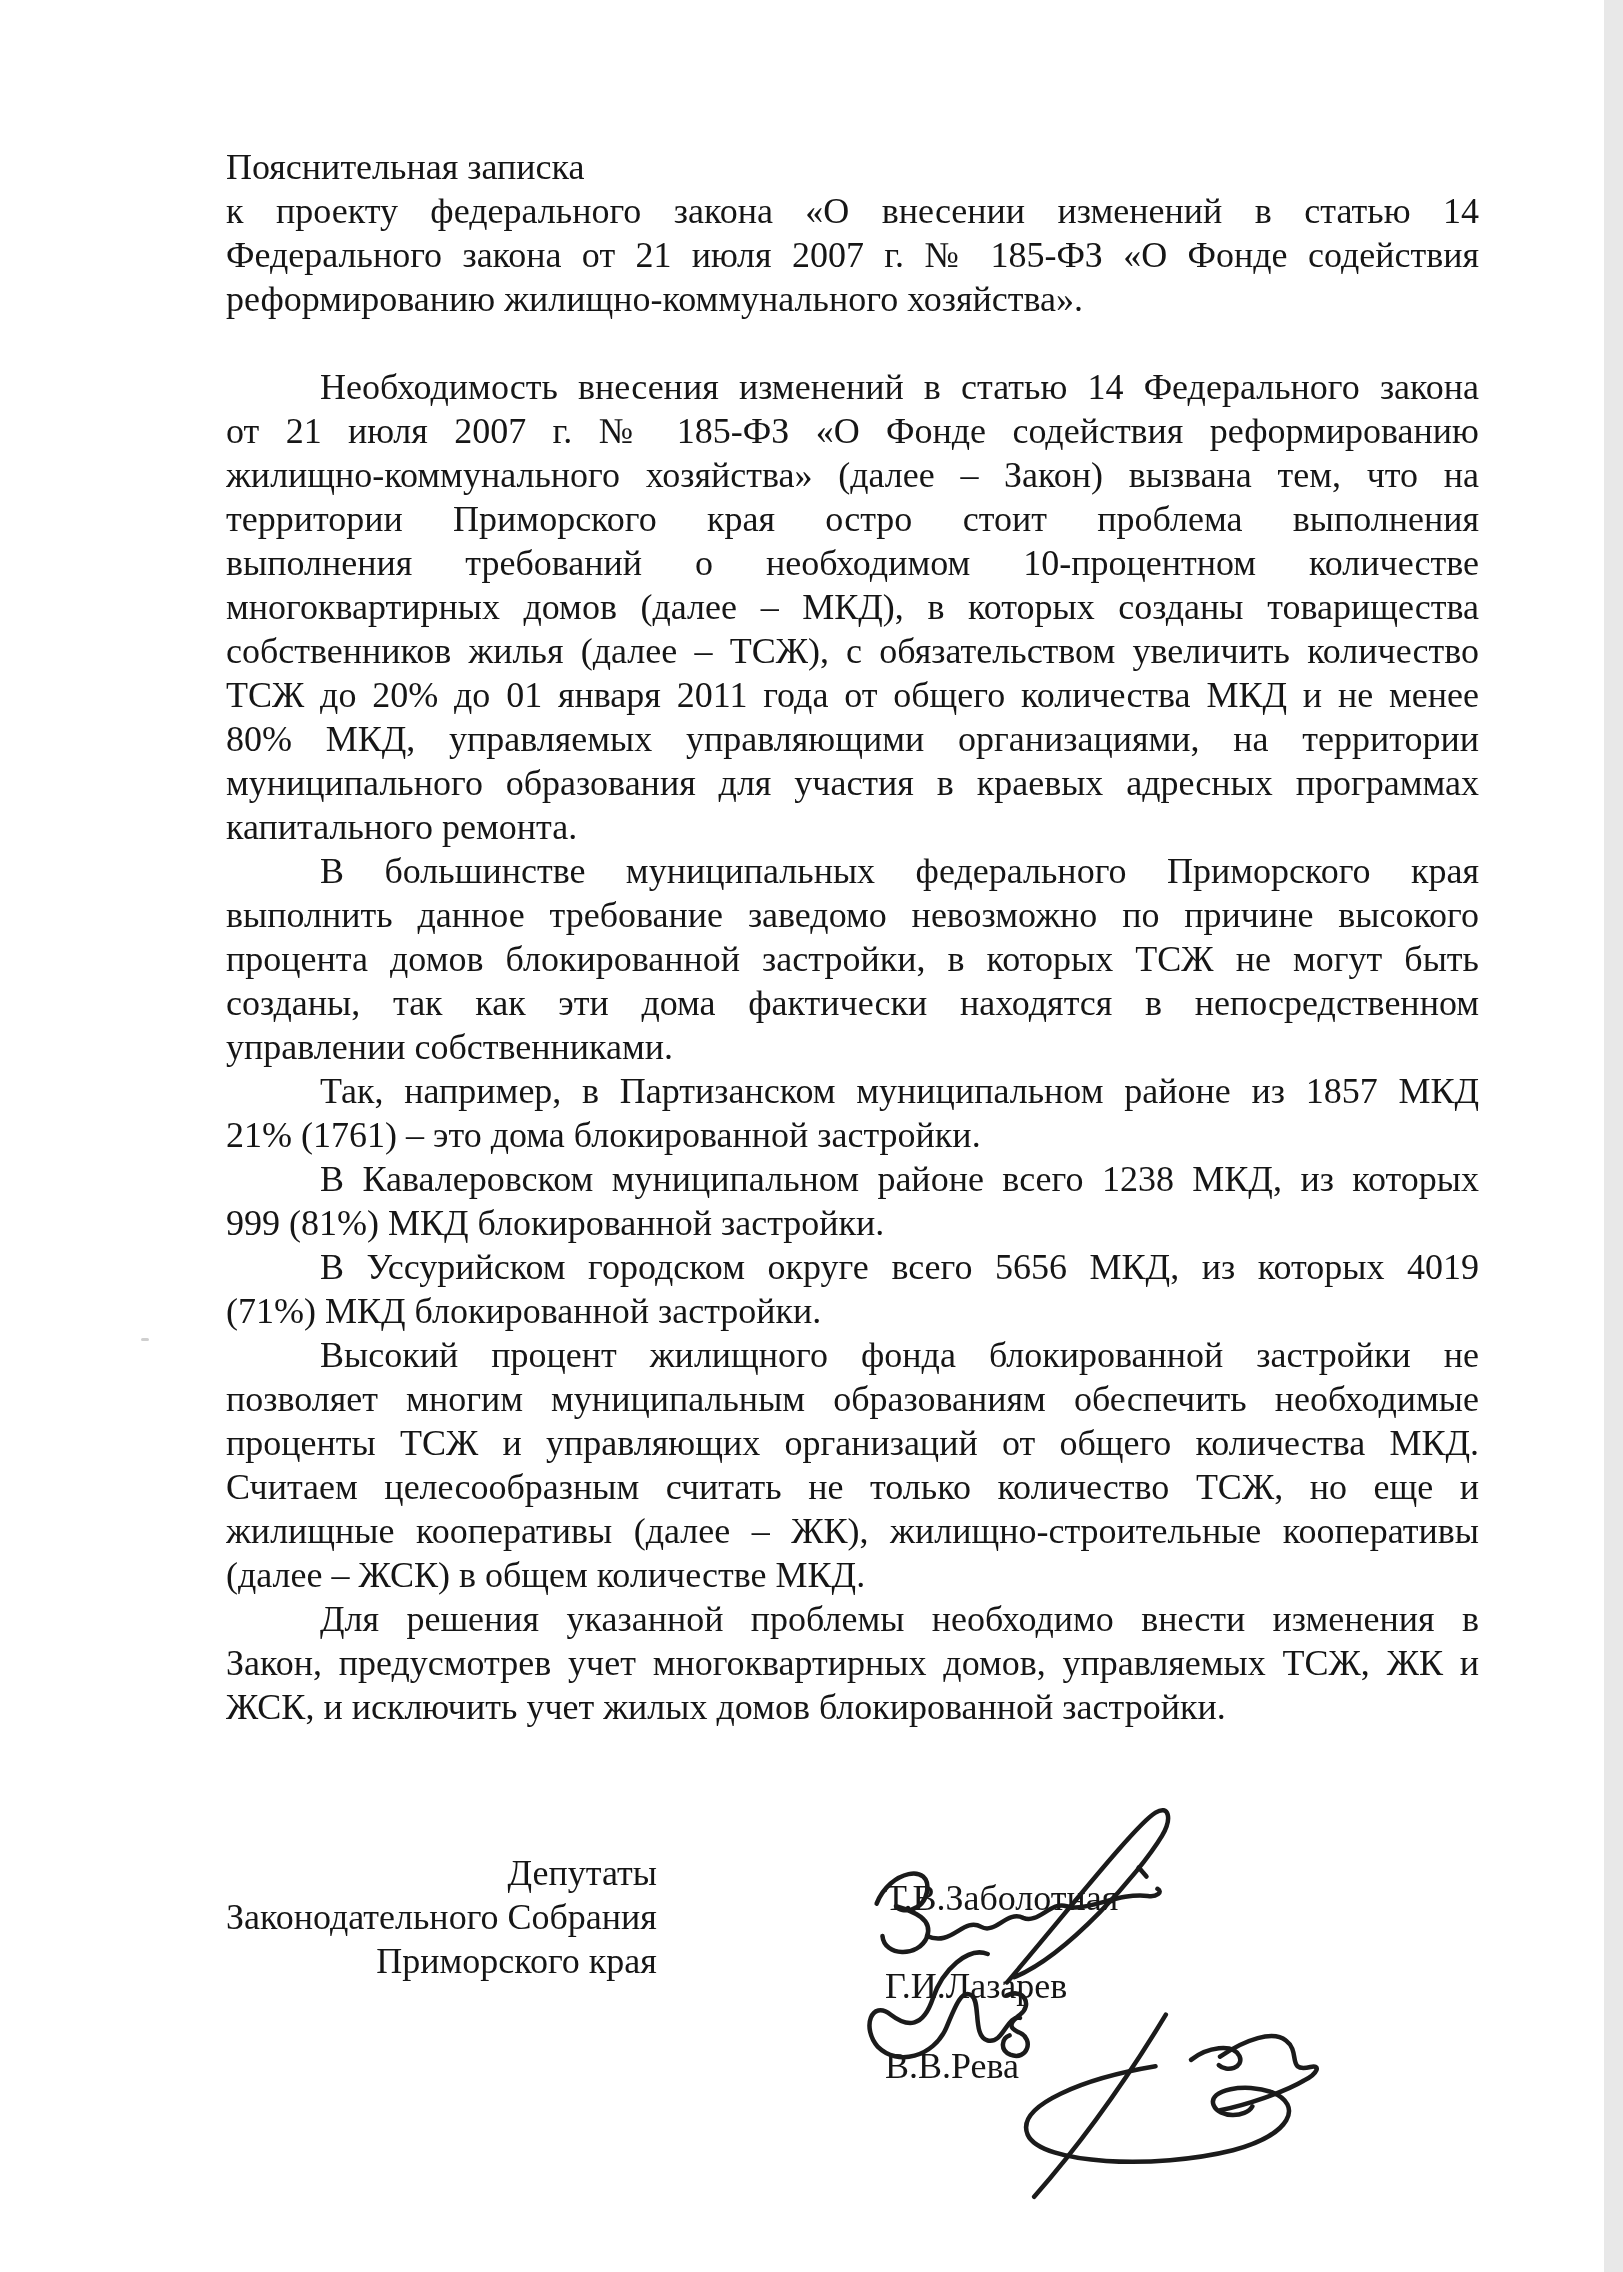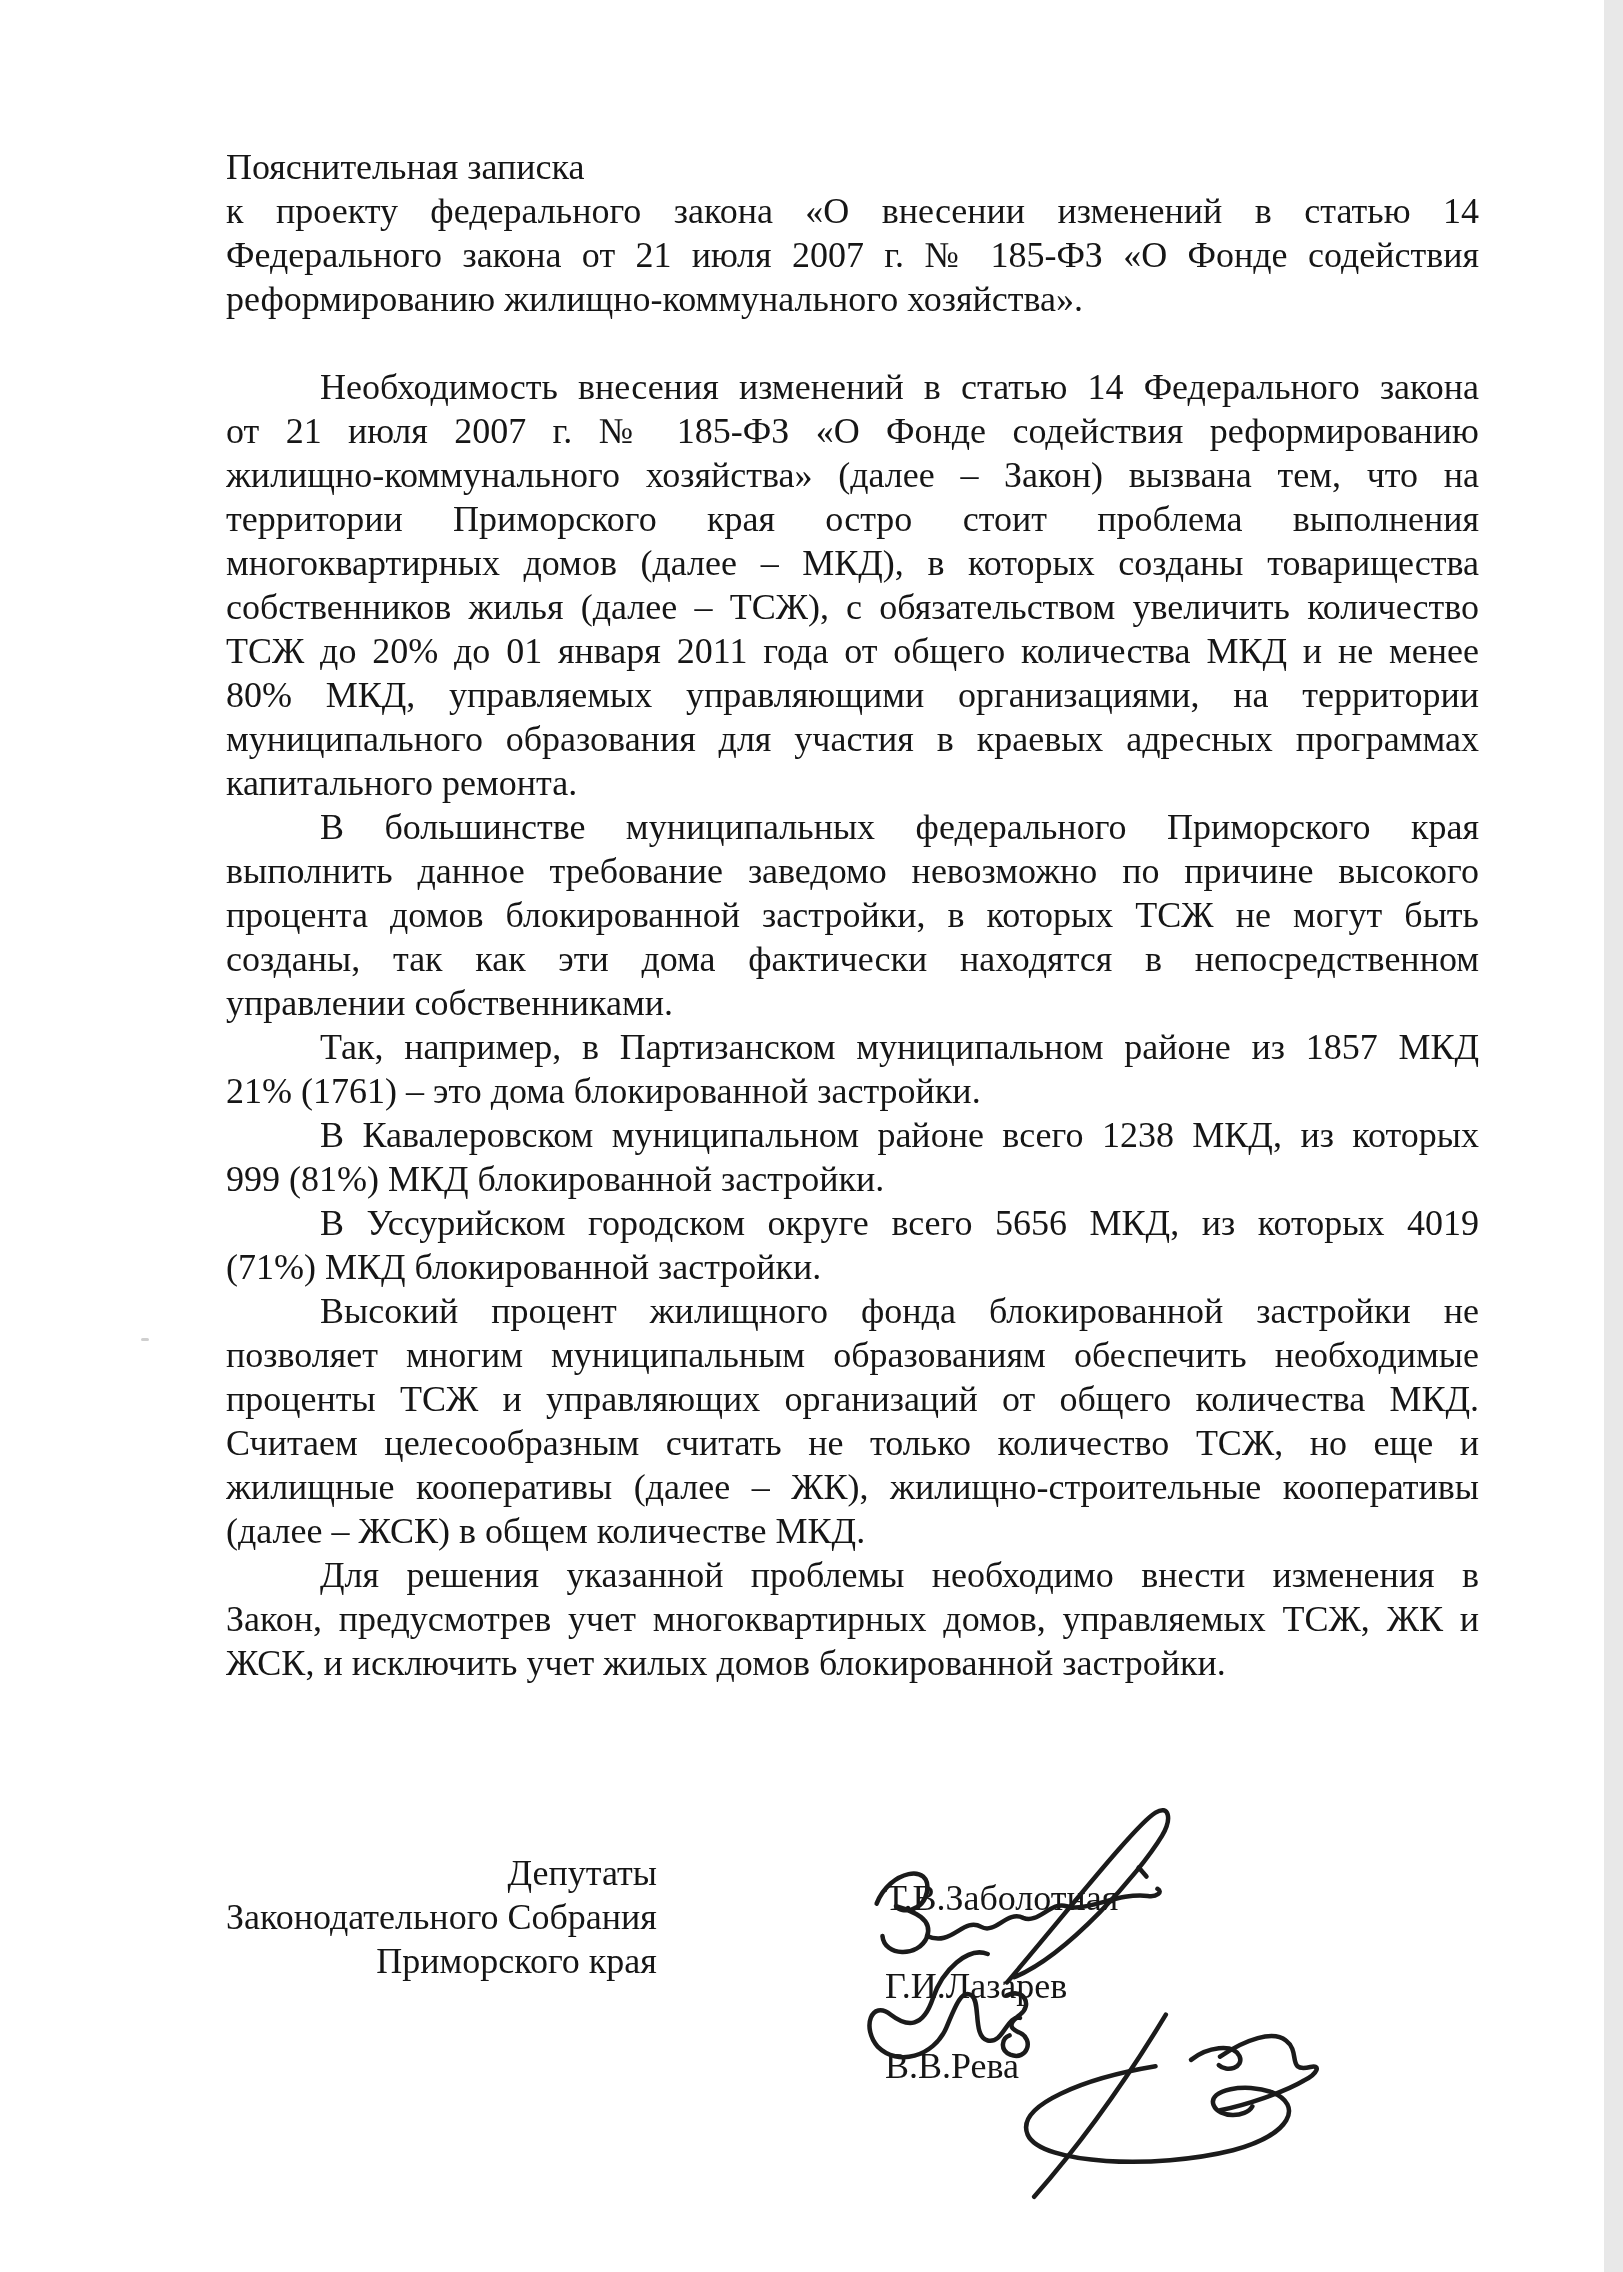--- a/index.html
+++ b/index.html
@@ -50,20 +50,21 @@
     <div class="tline title plast">Пояснительная записка</div>
 
   <div class="tline">к проекту федерального закона «О внесении изменений в статью 14</div>
       <div class="tline">Федерального закона от 21 июля 2007 г. № 185-ФЗ «О Фонде содействия</div>
       <div class="tline plast">реформированию жилищно-коммунального хозяйства».</div>
       <div class="tline spacer"></div>
       <div class="tline findent">Необходимость внесения изменений в статью 14 Федерального закона</div>
       <div class="tline">от 21 июля 2007 г. № 185-ФЗ «О Фонде содействия реформированию</div>
       <div class="tline">жилищно-коммунального хозяйства» (далее – Закон) вызвана тем, что на</div>
       <div class="tline">территории Приморского края остро стоит проблема выполнения</div>
+      <div class="tline">выполнения требований о необходимом 10-процентном количестве</div>
       <div class="tline">многоквартирных домов (далее – МКД), в которых созданы товарищества</div>
       <div class="tline">собственников жилья (далее – ТСЖ), с обязательством увеличить количество</div>
       <div class="tline">ТСЖ до 20% до 01 января 2011 года от общего количества МКД и не менее</div>
       <div class="tline">80% МКД, управляемых управляющими организациями, на территории</div>
       <div class="tline">муниципального образования для участия в краевых адресных программах</div>
       <div class="tline plast">капитального ремонта.</div>
       <div class="tline findent">В большинстве муниципальных федерального Приморского края</div>
       <div class="tline">выполнить данное требование заведомо невозможно по причине высокого</div>
       <div class="tline">процента домов блокированной застройки, в которых ТСЖ не могут быть</div>
       <div class="tline">созданы, так как эти дома фактически находятся в непосредственном</div>

